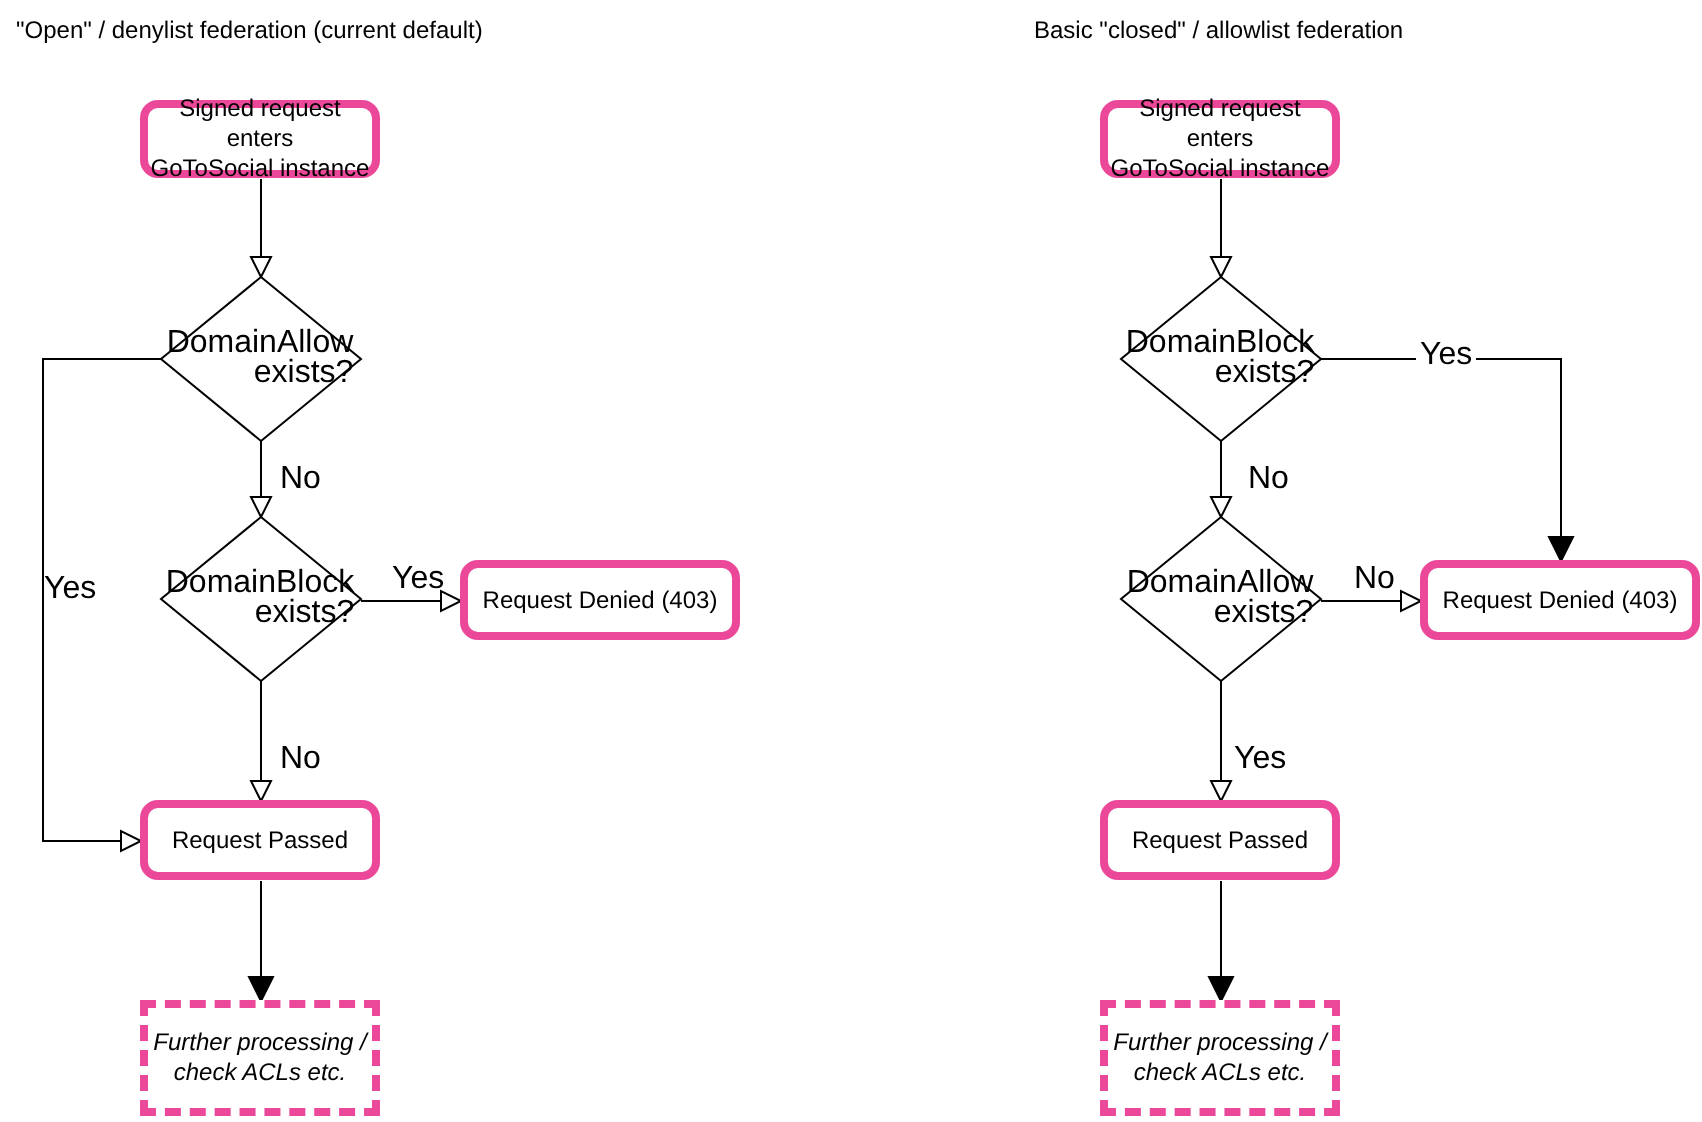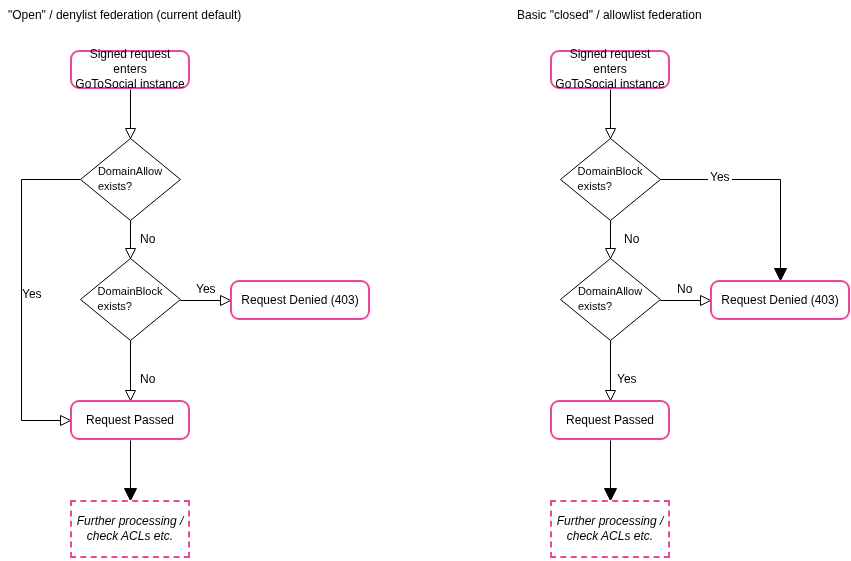--- a/index.html
+++ b/index.html
@@ -3,31 +3,31 @@
 <meta charset="utf-8">
 <style>
   html,body { margin:0; padding:0; background:#ffffff; }
   .stage {
     position:relative; width:851px; height:561px; background:#ffffff;
     font-family:"Liberation Sans", sans-serif; color:#000000; overflow:hidden;
   }
   .title { position:absolute; font-size:12px; line-height:14px; white-space:nowrap; }
   .wires { position:absolute; left:0; top:0; width:851px; height:561px; }
   .box {
-    position:absolute; box-sizing:border-box; border:2px solid #ec4899;
+    position:absolute; box-sizing:border-box; border:4px solid #ec4899;
     border-radius:9px; background:#ffffff;
     display:flex; align-items:center; justify-content:center;
     text-align:center; font-size:12px; line-height:15px; white-space:pre-line;
   }
   .box.dashed { border-style:dashed; border-radius:0;font-style:italic; }
   .dlabel {
     position:absolute; display:flex; align-items:center; justify-content:center;
-    text-align:left; font-size:11px; line-height:15px; white-space:pre-line;
+    text-align:right; font-size:16px; line-height:15px; white-space:pre-line;
   }
-  .elabel { position:absolute; font-size:12px; line-height:13px; white-space:nowrap; }
+  .elabel { position:absolute; font-size:16px; line-height:13px; white-space:nowrap; }
   .on-line { background:#ffffff; padding:0 2px; }
 </style>
 </head>
 <body>
 
 <div class="stage">
 
   <svg class="wires" width="851" height="561" viewBox="0 0 851 561">
     <g transform="translate(0.5,0.5)" stroke="#000000" fill="none" stroke-width="1">
 

